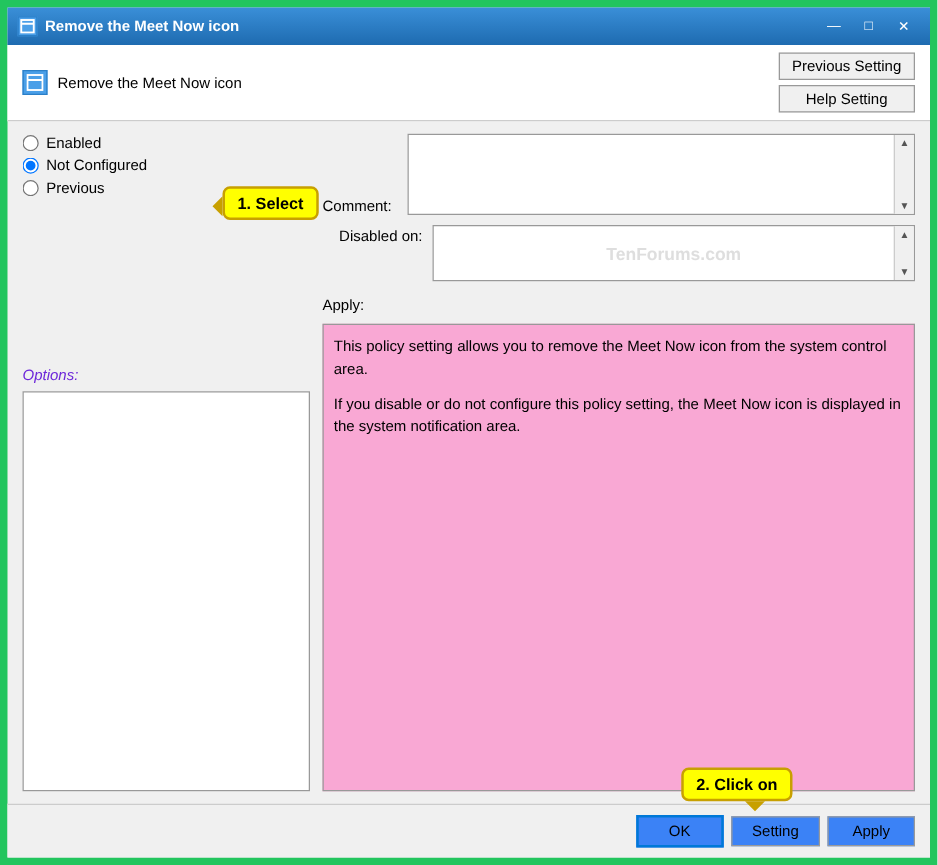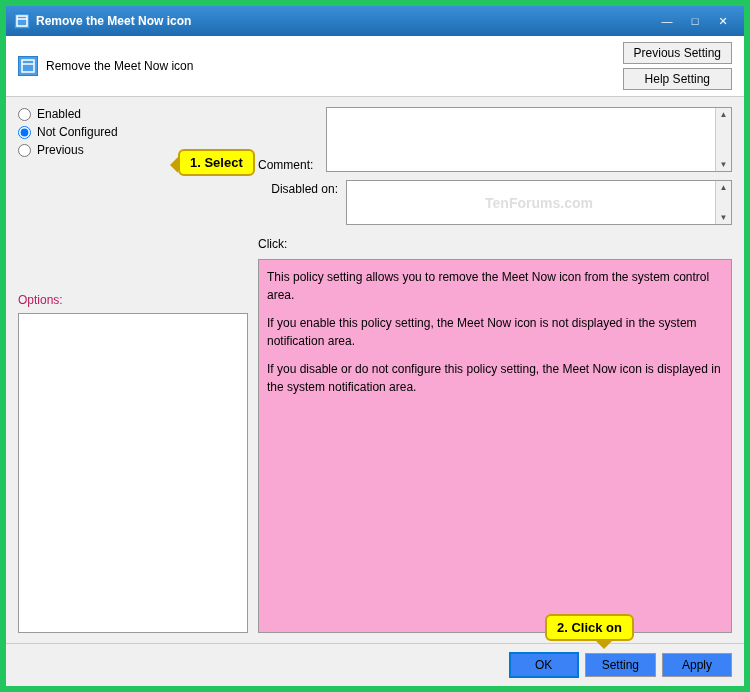--- a/index.html
+++ b/index.html
@@ -149,22 +149,23 @@
       cursor: pointer;
     }
 
     .radio-item input[type="radio"] {
       margin: 0;
       cursor: pointer;
     }
 
     .options-label {
       font-size: 12px;
-      color: #be185d;
+      color: #6d28d9;
       margin-bottom: 6px;
+      font-style: italic;
     }
 
     .options-box {
       border: 1px solid #999;
       background: white;
       flex: 1;
       min-height: 320px;
     }
 
     .right-panel {
@@ -435,24 +436,23 @@
           <span class="supported-label">Disabled on:</span>
           <div class="supported-box" style="position:relative;">
             <div class="watermark" style="font-size:14px;">TenForums.com</div>
             <div class="scrollbar-right">
               <span class="scroll-arrow">▲</span>
               <span class="scroll-arrow" style="margin-top:auto;">▼</span>
             </div>
           </div>
         </div>
 
-        <span class="help-label">Click:</span>
+        <span class="help-label">Apply:</span>
         <div class="help-box">
           <p>This policy setting allows you to remove the Meet Now icon from the system control area.</p>
-          <p>If you enable this policy setting, the Meet Now icon is not displayed in the system notification area.</p>
           <p>If you disable or do not configure this policy setting, the Meet Now icon is displayed in the system notification area.</p>
         </div>
       </div>
     </div>
   </div>
 
   <div class="bottom-bar">
 
     <div class="callout callout-2" style="position:absolute; bottom: 45px; right: 110px; margin-left: 12px;">
       <span>2. Click on</span>

